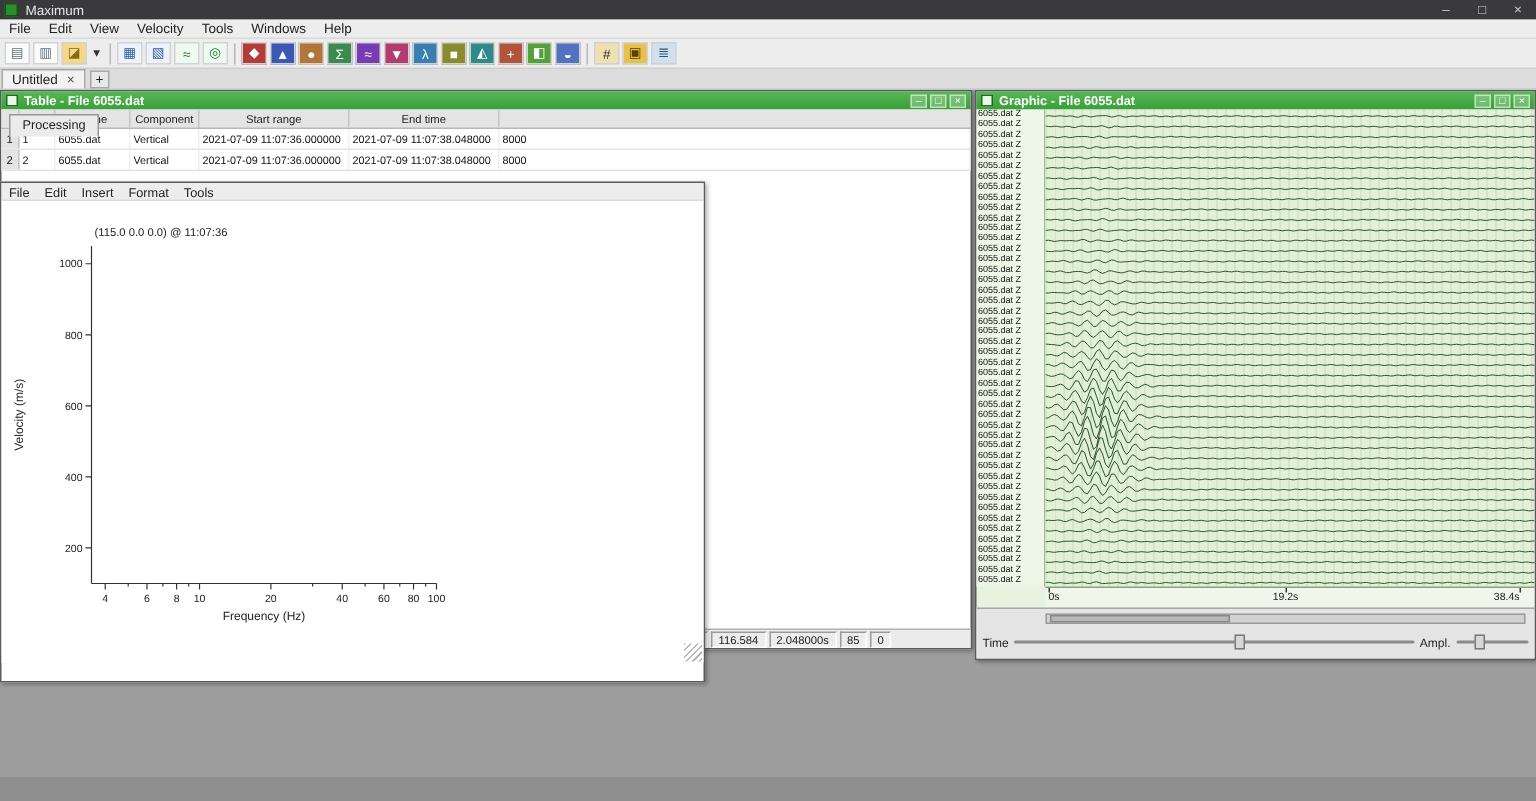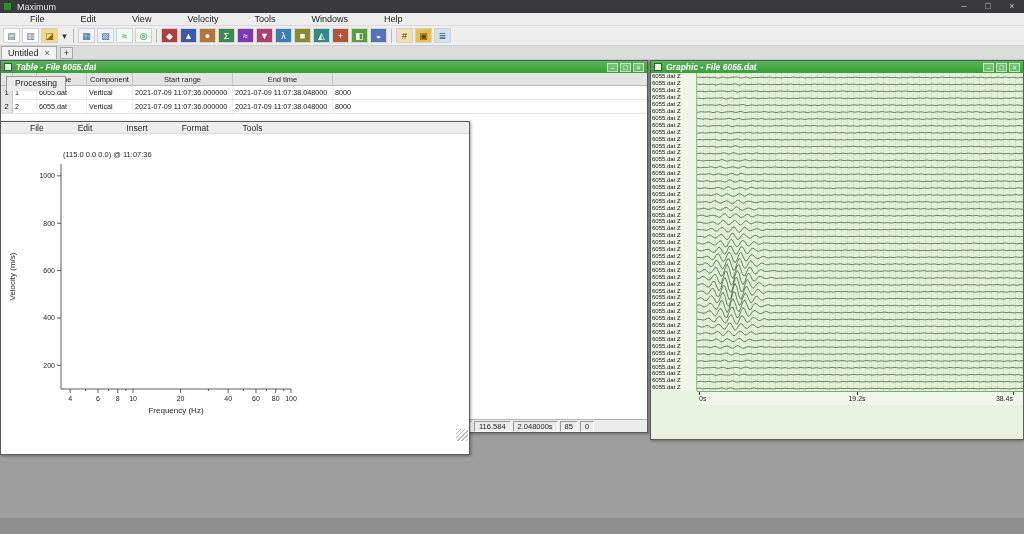--- a/index.html
+++ b/index.html
@@ -5,40 +5,40 @@
   * { margin:0; padding:0; box-sizing:border-box; font-family:"Liberation Sans","DejaVu Sans",sans-serif; }
   html,body { width:1024px; height:534px; overflow:hidden; background:#9e9e9e; }
   body { position:relative; }
 
   
   #titlebar { position:absolute; left:0; top:0; width:1024px; height:13px; background:#3a3a3e; color:#e6e6e6; display:flex; align-items:center; font-size:9px; z-index:50; }
   #app-icon { width:9px; height:9px; background:#2e8b2e; border:1px solid #175517; margin:0 5px 0 3px; }
   #title-controls { margin-left:auto; display:flex; }
   #title-controls span { width:24px; text-align:center; font-size:9px; color:#cccccc; line-height:13px; }
   #menubar { position:absolute; top:13px; left:0; width:1024px; height:13px; background:#ededed; border-bottom:1px solid #dadada; display:flex; align-items:center; font-size:9px; color:#222; z-index:50; }
-  .menu-item { padding:0 6px; height:13px; line-height:13px;margin-left:24px; }
+  .menu-item { padding:0 6px; height:13px; line-height:13px; }
   #toolbar { position:absolute; top:26px; left:0; width:1024px; height:20px; background:#ededed; border-bottom:1px solid #cfcfcf; display:flex; align-items:center; padding-left:2px; z-index:50; }
   .tbicon { width:17px; height:15px; margin:0 1px; border:1px solid #d2d2d2; background:#f8f8f8; font-size:9px; display:inline-flex; align-items:center; justify-content:center; }
   .tbicon.narrow { width:9px; border:none; background:transparent; }
   .tbsep { width:1px; height:14px; background:#b8b8b8; margin:0 3px; display:inline-block; }
   #tabbar { position:absolute; top:46px; left:0; width:1024px; height:14px; background:#dcdcdc; display:flex; align-items:flex-end; font-size:9px; color:#222; z-index:50; border-bottom:1px solid #c4c4c4; }
   #tab { background:#f2f2f2; border:1px solid #a8a8a8; border-bottom:none; height:13px; display:flex; align-items:center; padding:0 6px; margin-left:1px; }
   #tab-close { margin-left:6px; color:#555; }
   #tab-add { width:13px; height:12px; border:1px solid #a8a8a8; background:#e8e8e8; margin-left:3px; text-align:center; line-height:11px; font-size:9px; }
 
   #mdi { position:absolute; top:60px; left:0; width:1024px; height:474px; background:#9e9e9e; }
   #bottom-strip { position:absolute; left:0; top:458px; width:1024px; height:16px; background:#8f8f8f; }
 
   
   .win { position:absolute; border:1px solid #5a5a5a; box-shadow:1px 1px 3px rgba(0,0,0,.35); background:#ffffff; }
   .win-titlebar { height:12px; background:linear-gradient(#55b755,#3a9e3a); color:#fff; display:flex; align-items:center; font-size:8.5px; padding:0 3px; font-weight:bold; }
   .win-icon { width:8px; height:8px; background:#eaf6ea; border:1px solid #1d6b1d; margin-right:4px; flex:0 0 auto; }
   .win-controls { margin-left:auto; display:flex; gap:2px; }
   .win-controls span { width:11px; height:9px; background:rgba(255,255,255,.25); border:1px solid rgba(255,255,255,.55); font-size:7px; line-height:7px; text-align:center; color:#fff; font-weight:normal; }
-  .win-title-text { white-space:nowrap; overflow:hidden;font-style:italic; }
+  .win-title-text { white-space:nowrap; overflow:hidden; }
 
   
   #table-win { left:0; top:0; width:648px; height:373px; z-index:1; }
   #table-head { display:flex; height:13px; background:#e4e4e4; border-bottom:1px solid #b8b8b8; font-size:7.5px; color:#222; }
   .th { border-right:1px solid #c4c4c4; display:flex; align-items:center; justify-content:center; white-space:nowrap; overflow:hidden; }
   .rowhdr { width:12px; flex:0 0 12px; background:#e4e4e4; border-right:1px solid #c4c4c4; font-size:7.5px; display:flex; align-items:center; justify-content:center; }
   .trow { display:flex; height:14px; font-size:7.2px; border-bottom:1px solid #e4e4e4; background:#fff; color:#111; }
   .td { border-right:1px solid #efefef; display:flex; align-items:center; padding-left:2px; white-space:nowrap; overflow:hidden; }
   #table-status { position:absolute; left:0; bottom:0; width:100%; height:13px; background:#ececec; border-top:1px solid #b4b4b4; display:flex; align-items:center; font-size:7.5px; color:#222; padding:0 1px; }
   .status-spacer { width:470px; flex:0 0 470px; height:11px; border:1px solid; border-color:#9a9a9a #fff #fff #9a9a9a; margin-right:2px; }
@@ -470,15 +470,32 @@
           </svg>
       </div>
       <div id="g-axis">
           <span class="g-tickmark" style="left: 2px;"></span>
           <span class="g-tick" style="left: 2px; transform: translateX(0%);">0s</span>
           <span class="g-tickmark" style="left: 160px;"></span>
           <span class="g-tick" style="left: 160px; transform: translateX(-50%);">19.2s</span>
           <span class="g-tickmark" style="left: 316px;"></span>
           <span class="g-tick" style="left: 316px; transform: translateX(-100%);">38.4s</span>
         </div>
+      <div id="g-bottom">
+        <div id="g-hscroll">
+            <span class="handle"></span>
+          </div>
+        <div class="slider-row">
+          <span>Time</span>
+          <span class="slider long">
+              <span class="track"></span>
+              <span class="handle" style="left:55%"></span>
+            </span>
+          <span>Ampl.</span>
+          <span class="slider short">
+              <span class="track"></span>
+              <span class="handle" style="left:25%"></span>
+            </span>
+        </div>
+      </div>
     </div>
   </div>
 </div>
 
 </body></html>

